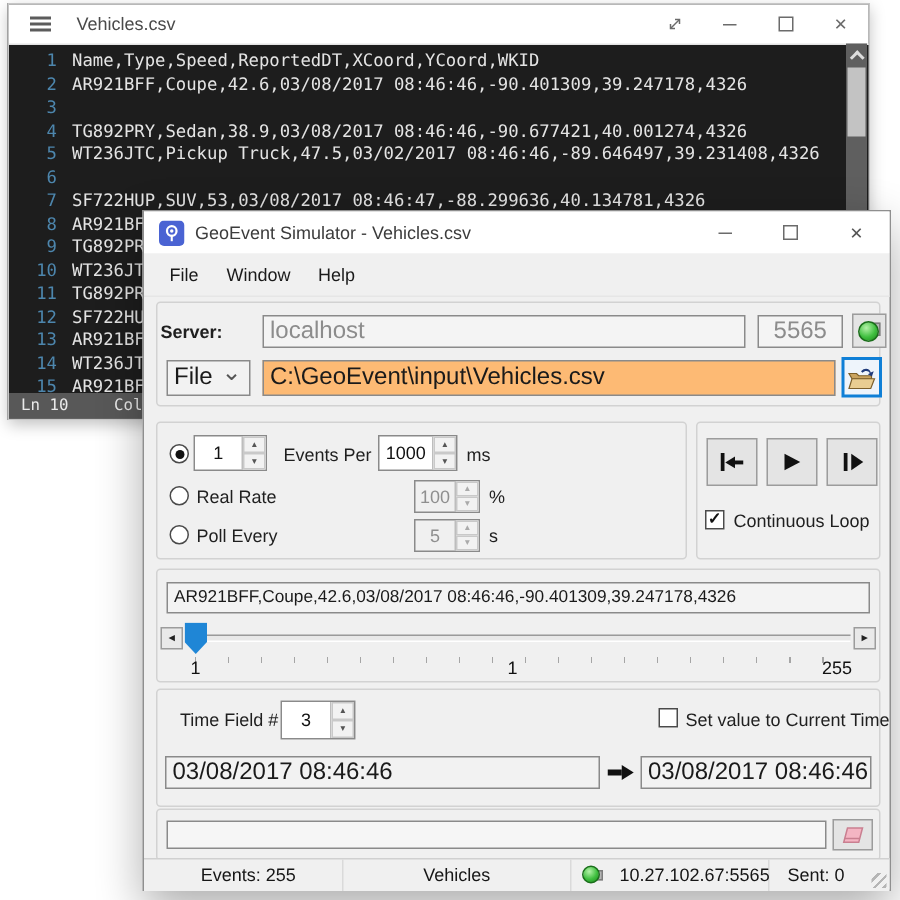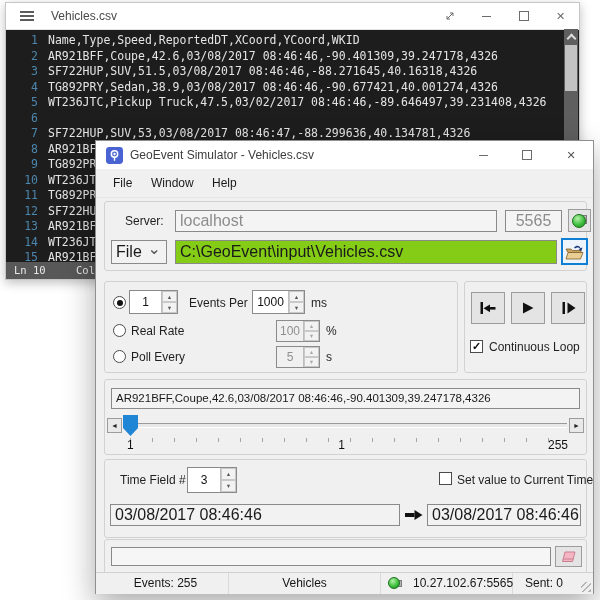--- a/index.html
+++ b/index.html
@@ -39,21 +39,21 @@
   .sim-title-text{left:34px;top:0;height:28px;line-height:28px;font-size:12px;color:#3c3c3c;}
   .sim-ctrls{right:0;top:0;height:28px;display:flex;}
   .sim-ctrl{width:44px;height:28px;display:flex;align-items:center;justify-content:center;color:#555;font-size:11px;}
   .menubar{left:0;top:28px;right:0;height:28px;background:#f0f0f0;border-bottom:1px solid #e6e6e6;}
   .menu-item{top:0;height:28px;line-height:28px;font-size:12px;color:#1a1a1a;}
 
   .groupbox{border:1px solid #d2d2d2;border-radius:3px;background:#f0f0f0;}
   .lbl{font-size:12px;color:#1f1f1f;white-space:nowrap;}
   .field{background:#f4f4f4;border:1px solid #8a8a8a;font-size:16px;color:#1a1a1a;
     line-height:20px;padding:0 4px;white-space:nowrap;overflow:hidden;box-sizing:border-box;}
-  .field.white{background:#84cc16;}
+  .field.white{background:#fdba74;}
   .field.dim{color:#8c8c8c;}
   .btn{background:#e4e4e4;border:1px solid #9c9c9c;box-sizing:border-box;
     display:flex;align-items:center;justify-content:center;}
 
   
   .spin{display:flex;box-sizing:border-box;border:1px solid #8a8a8a;background:#fff;}
   .spin.dis{background:#f0f0f0;}
   .spin-val{flex:1;text-align:center;font-size:12px;color:#111;line-height:22px;}
   .spin.dis .spin-val{color:#8f8f8f;}
   .spin-btns{width:15px;display:flex;flex-direction:column;border-left:1px solid #bdbdbd;}
@@ -113,21 +113,21 @@
           </div>
         <div class="ed-ctrl">
             <span>✕</span>
           </div>
       </div>
     </div>
 
     <div class="abs ed-body">
       <div class="ed-row"><span class="ed-ln">1</span><span class="ed-tx">Name,Type,Speed,ReportedDT,XCoord,YCoord,WKID</span></div>
       <div class="ed-row"><span class="ed-ln">2</span><span class="ed-tx">AR921BFF,Coupe,42.6,03/08/2017 08:46:46,-90.401309,39.247178,4326</span></div>
-      <div class="ed-row"><span class="ed-ln">3</span><span class="ed-tx">SF722HUP,SUV,51.5,03/08/2017 08:46:46,-88.271645,40.16318,4326</span></div>
+      <div class="ed-row"><span class="ed-ln">3</span></div>
       <div class="ed-row"><span class="ed-ln">4</span><span class="ed-tx">TG892PRY,Sedan,38.9,03/08/2017 08:46:46,-90.677421,40.001274,4326</span></div>
       <div class="ed-row"><span class="ed-ln">5</span><span class="ed-tx">WT236JTC,Pickup Truck,47.5,03/02/2017 08:46:46,-89.646497,39.231408,4326</span></div>
       <div class="ed-row"><span class="ed-ln">6</span></div>
       <div class="ed-row"><span class="ed-ln">7</span><span class="ed-tx">SF722HUP,SUV,53,03/08/2017 08:46:47,-88.299636,40.134781,4326</span></div>
       <div class="ed-row"><span class="ed-ln">8</span><span class="ed-tx">AR921BF</span></div>
       <div class="ed-row"><span class="ed-ln">9</span><span class="ed-tx">TG892PR</span></div>
       <div class="ed-row"><span class="ed-ln">10</span><span class="ed-tx">WT236JT</span></div>
       <div class="ed-row"><span class="ed-ln">11</span><span class="ed-tx">TG892PR</span></div>
       <div class="ed-row"><span class="ed-ln">12</span><span class="ed-tx">SF722HU</span></div>
       <div class="ed-row"><span class="ed-ln">13</span><span class="ed-tx">AR921BF</span></div>
@@ -171,21 +171,21 @@
       </div>
     </div>
 
     <div class="abs menubar">
       <span class="abs menu-item" style="left:17px;">File</span>
       <span class="abs menu-item" style="left:55px;">Window</span>
       <span class="abs menu-item" style="left:116px;">Help</span>
     </div>
 
     <div class="abs groupbox" style="left:8px;top:60px;width:481px;height:68px;">
-      <span class="abs lbl" style="left:20px;top:12px;">Server:</span>
+      <span class="abs lbl" style="left:2px;top:12px;font-weight:bold;">Server:</span>
       <div class="abs field dim" style="left:70px;top:8px;width:322px;height:22px;">localhost</div>
       <div class="abs field dim" style="left:400px;top:8px;width:57px;height:22px;text-align:center;">5565</div>
       <div class="abs btn" style="left:463px;top:7px;width:23px;height:23px;">
         <span class="graysq" style="right:3px;top:5px;width:9px;height:9px;"></span>
         <span class="greenball" style="left:3px;top:4px;width:14px;height:14px;"></span>
       </div>
 
       <div class="abs field" style="left:6px;top:38px;width:56px;height:24px;line-height:22px;background:#f2f2f2;">
         <span>File</span>
         <span style="position:absolute;right:5px;top:-3px;color:#555;">⌄</span>

